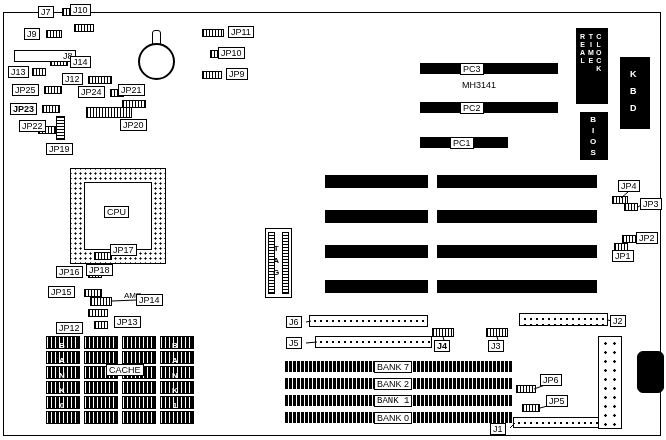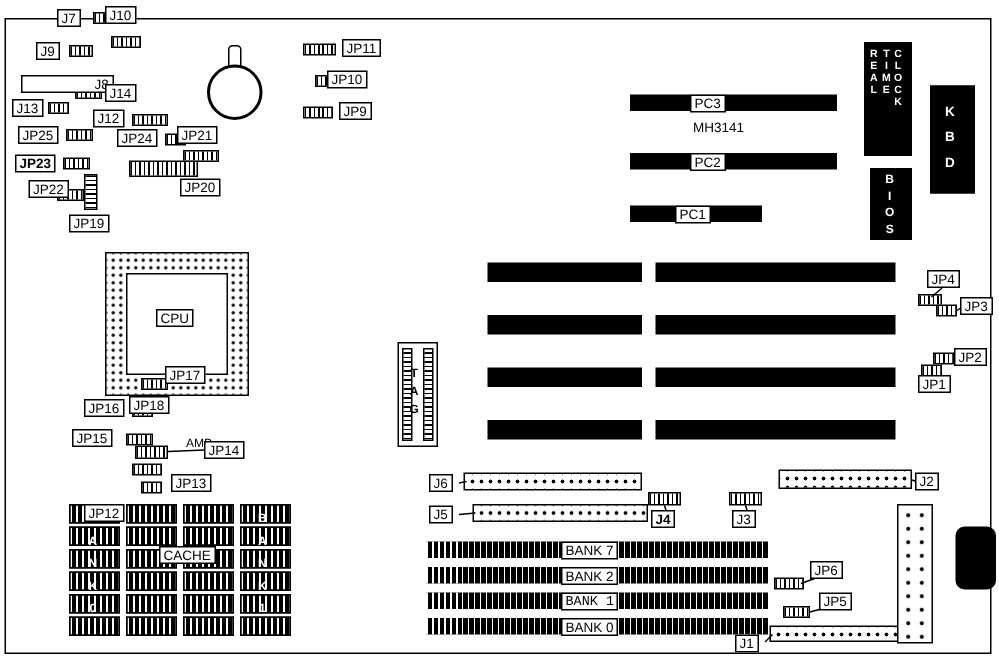--- a/index.html
+++ b/index.html
@@ -178,21 +178,21 @@
     <div class="lbl" style="left: 8px; top: 120px; margin-left: 11px;">JP22</div>
     <div class="lbl" style="left: 46px; top: 143px;">JP19</div>
     <div class="lbl" style="left: 228px; top: 26px;">JP11</div>
     <div class="lbl" style="left: 218px; top: 47px;">JP10</div>
     <div class="lbl" style="left: 226px; top: 68px;">JP9</div>
     <div class="lbl" style="left: 86px; top: 240px; margin-top: 24px;">JP18</div>
     <div class="lbl" style="left: 110px; top: 244px;">JP17</div>
     <div class="lbl" style="left: 56px; top: 266px;">JP16</div>
     <div class="lbl" style="left: 48px; top: 286px;">JP15</div>
     <div class="lbl" style="left: 136px; top: 294px;">JP14</div>
-    <div class="lbl" style="left: 56px; top: 336px;">JP12</div>
+    <div class="lbl" style="left: 56px; top: 322px;">JP12</div>
     <div class="lbl" style="left: 114px; top: 316px;">JP13</div>
     <div class="lbl" style="left: 618px; top: 180px;">JP4</div>
     <div class="lbl" style="left: 640px; top: 198px;">JP3</div>
     <div class="lbl" style="left: 636px; top: 232px;">JP2</div>
     <div class="lbl" style="left: 612px; top: 250px;">JP1</div>
     <div class="lbl" style="left: 286px; top: 316px;">J6</div>
     <div class="lbl" style="left: 286px; top: 337px;">J5</div>
     <div class="lbl" style="left: 434px; top: 340px; font-weight: bold;">J4</div>
     <div class="lbl" style="left: 488px; top: 340px;">J3</div>
     <div class="lbl" style="left: 610px; top: 315px;">J2</div>

